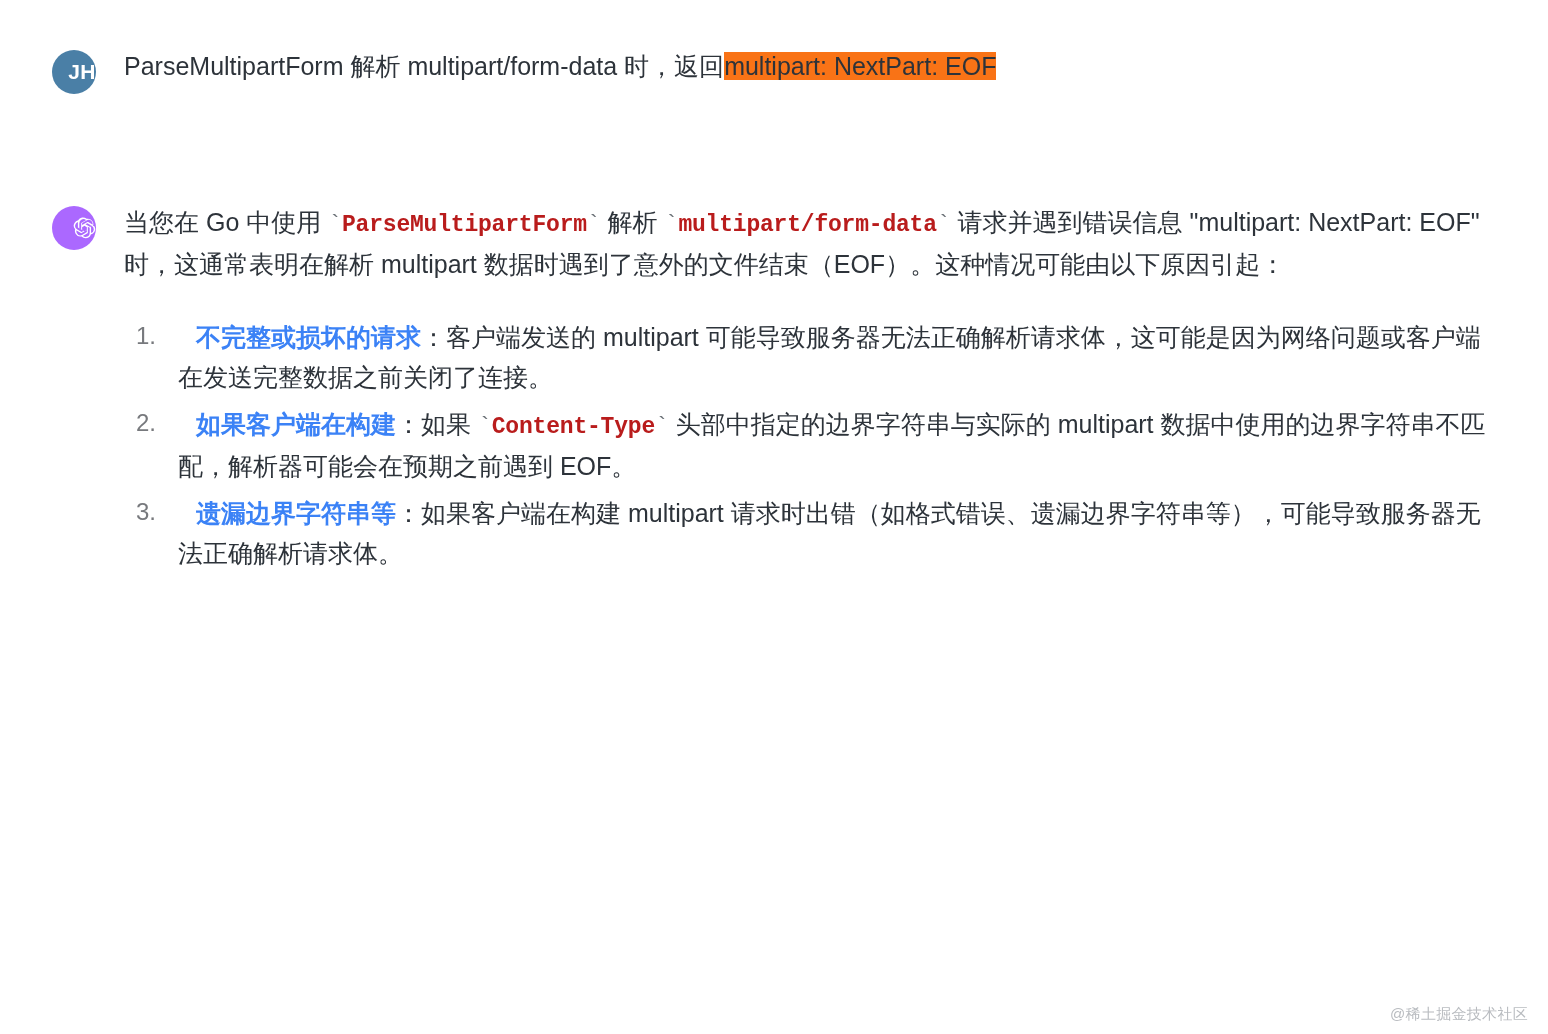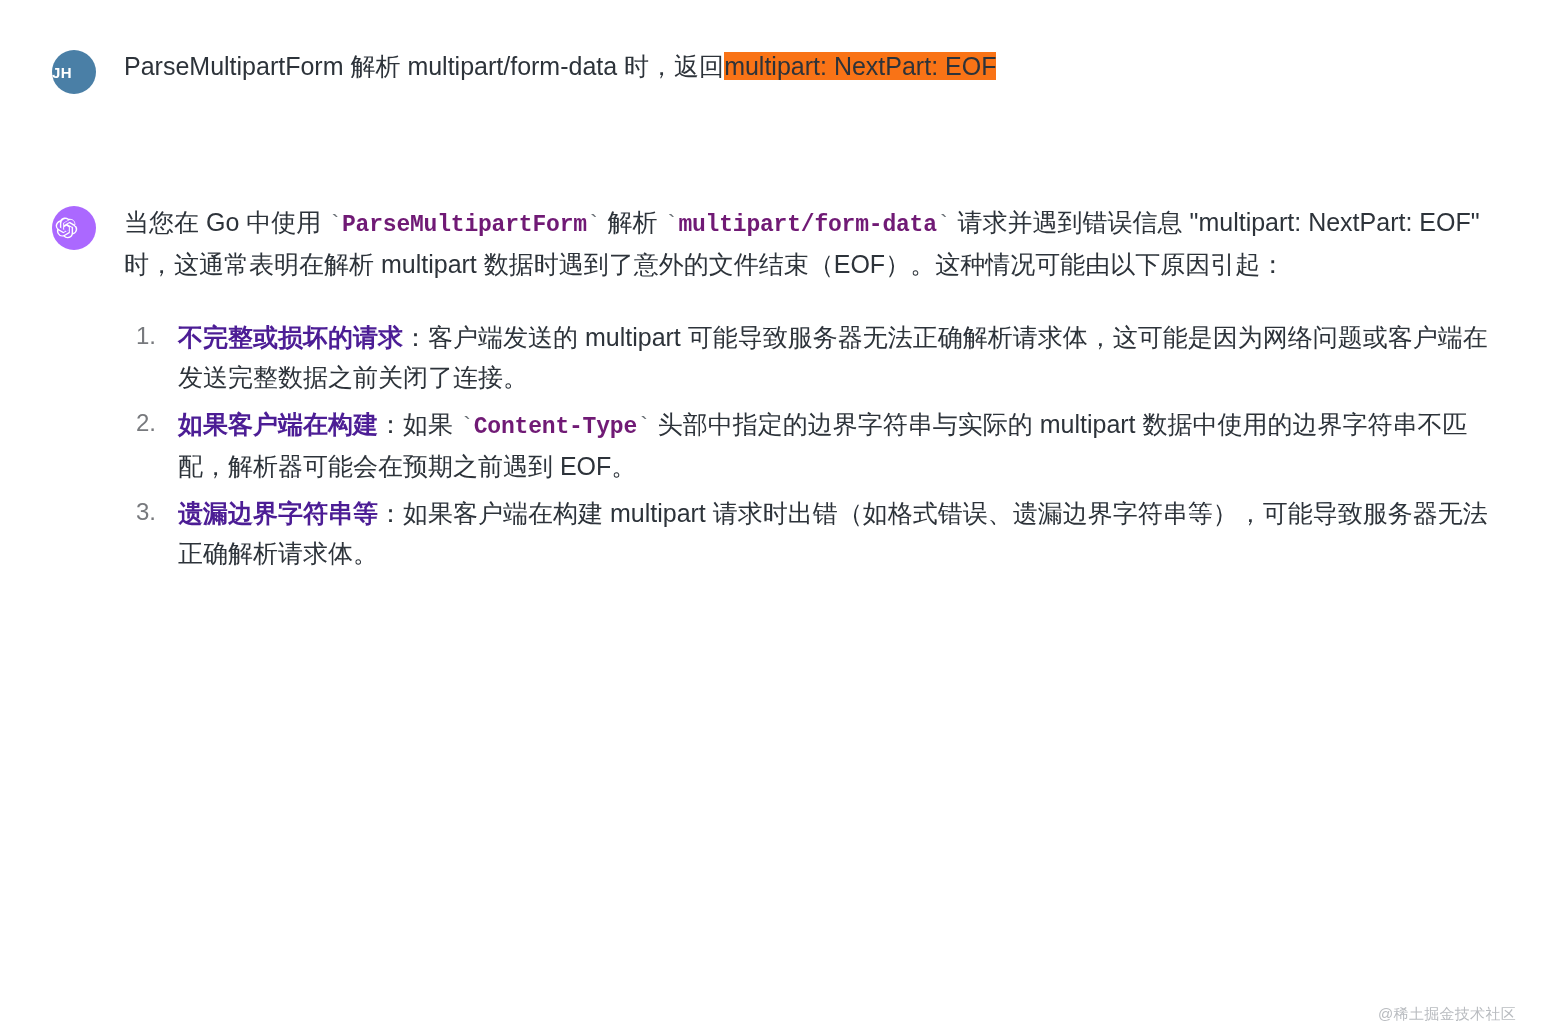--- a/index.html
+++ b/index.html
@@ -30,22 +30,22 @@
     width: 72px;
     flex: 0 0 72px;
     padding-top: 4px;
   }
   .avatar {
     width: 44px;
     height: 44px;
     border-radius: 50%;
     display: flex;
     align-items: center;
-    justify-content: flex-start;
-    font-size: 15px;
+    justify-content: flex-end;
+    font-size: 21px;
     font-weight: bold;
     color: #ffffff;
     letter-spacing: 0.5px;
   }
   .avatar.user {
     background: #4a7fa6;
   }
   .avatar.assistant {
     background: #ab68ff;
     position: relative;
@@ -73,21 +73,21 @@
     color: #2d333a;
     margin: 0;
   }
   .hl {
     background: #f97316;
   }
   code.inline {
     font-family: "Liberation Mono", "DejaVu Sans Mono", monospace;
     font-size: 23px;
     font-weight: bold;
-    color: #701a75;
+    color: #b91c1c;
     letter-spacing: -0.2px;
   }
   .tick {
     font-family: "Liberation Mono", "DejaVu Sans Mono", monospace;
     font-size: 23px;
     color: #6b7177;
   }
   ol.reasons {
     margin: 32px 0 0 0;
     padding: 0 0 0 54px;
@@ -105,28 +105,29 @@
   ol.reasons > li::before {
     content: counter(reason) ".";
     position: absolute;
     left: -42px;
     top: 0;
     color: #77797d;
     font-size: 24px;
   }
   ol.reasons > li b {
     font-weight: bold;
-    color: #4c1d95;
+    color: #3b82f6;
+    margin-left: 18px;
   }
   .closing {
     margin-top: 44px;
   }
   .watermark {
     position: absolute;
-    right: 32px;
+    right: 20px;
     bottom: 10px;
     font-size: 15px;
     color: #b9bcc0;
     letter-spacing: 0.3px;
   }
 </style>
 </head>
 <body>
 
 <div class="conversation">

